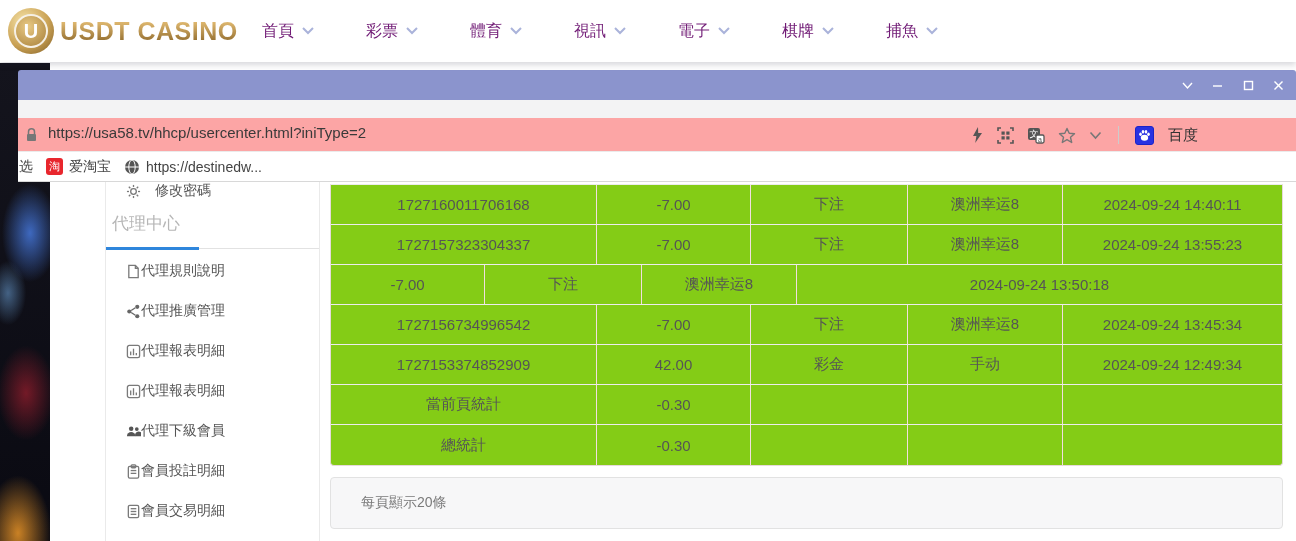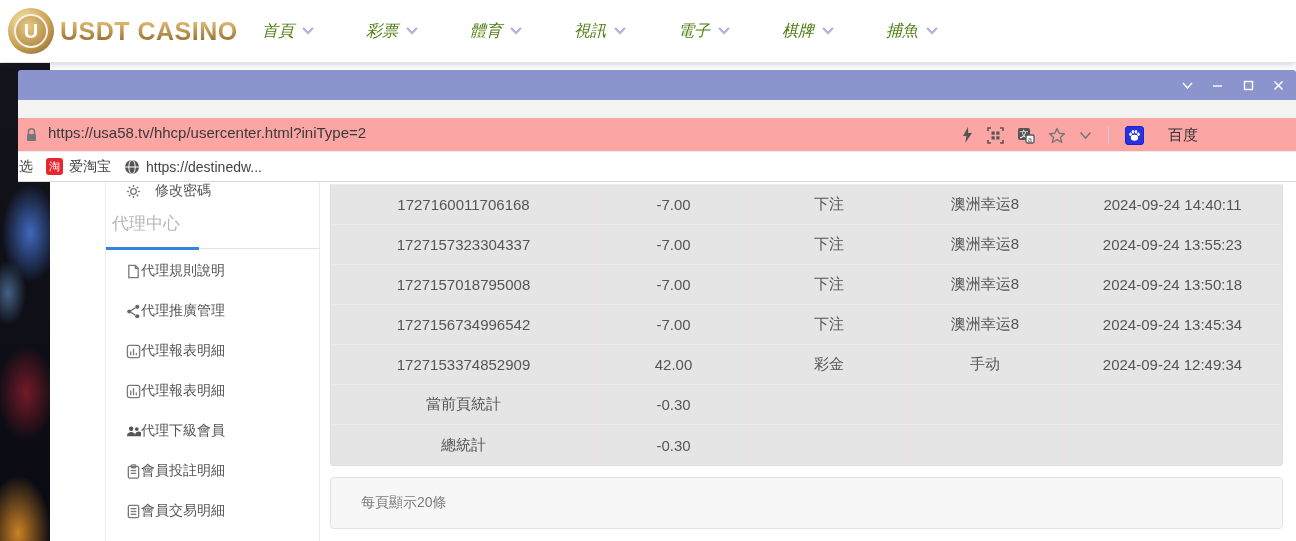--- a/index.html
+++ b/index.html
@@ -15,21 +15,21 @@
           background:radial-gradient(circle at 35% 30%, #f6e3a8, #caa255 55%, #7d5a22);
           display:flex; align-items:center; justify-content:center; position:relative; }
   .coin-inner { width:34px; height:34px; border-radius:50%; border:2px solid rgba(255,255,255,.85);
           display:flex; align-items:center; justify-content:center;
           color:#fff; font-weight:bold; font-size:20px; background:radial-gradient(circle at 40% 35%, #e8c984, #a8803a); }
   .logo-text { font-size:25px; font-weight:800; letter-spacing:.5px;
           background:linear-gradient(180deg,#dcb56d 20%,#8f6a2c 90%);
           -webkit-background-clip:text; background-clip:text; color:transparent; }
   .site-nav { position:absolute; left:262px; top:0; height:62px; display:flex; align-items:center; }
   .nav-item { width:104px; display:flex; align-items:center; justify-content:flex-start; gap:8px;
-          font-size:16px; color:#4d7c0f; cursor:pointer;font-style:italic; }
+          font-size:16px; color:#701a75; cursor:pointer; }
   .nav-caret { width:12px; height:8px; }
   .nav-caret polyline { fill:none; stroke:#aab3da; stroke-width:2; }
 
   
   .dark-strip { position:absolute; left:0; top:63px; width:50px; height:478px; z-index:1;
     background:
       radial-gradient(40px 70px at 30px 170px, rgba(70,120,220,.85), transparent 70%),
       radial-gradient(26px 46px at 8px 230px,  rgba(120,180,240,.5), transparent 70%),
       radial-gradient(40px 66px at 26px 330px, rgba(150,30,45,.75), transparent 72%),
       radial-gradient(46px 80px at 18px 470px, rgba(235,150,40,.85), transparent 72%),
@@ -47,21 +47,21 @@
 
   .toolgap { position:absolute; left:18px; top:100px; width:1278px; height:18px; background:#f3f3f4; z-index:3; }
 
   .urlrow { position:absolute; left:18px; top:118px; width:1278px; height:34px; background:#fca5a5;
             border-bottom:1px solid #ebebeb; z-index:3; }
   .lock { position:absolute; left:6px; top:9px; width:15px; height:16px; }
   .url-text { position:absolute; left:30px; top:6px; font-size:15px; color:#3a3a3a; }
   .url-icons { position:absolute; right:98px; top:0; height:34px; display:flex; align-items:center; gap:13px; }
   .url-icons svg { display:block; }
   .sep { width:1px; height:18px; background:#ccc; margin:0 3px; }
-  .baidu-group { display:flex; gap:24px; cursor:pointer; }
+  .baidu-group { display:flex; gap:14px; cursor:pointer; }
   .baidu-ico { width:19px; height:19px; background:#2932e1; border-radius:3px; border:1px solid #1a23c9;
                display:flex; align-items:center; justify-content:center; }
   .baidu-label { font-size:15px; color:#333; }
 
   .bookmarkrow { position:absolute; left:18px; top:152px; width:1278px; height:30px; background:#fff;
                  border-bottom:1px solid #d8d8d8; z-index:3; display:flex; align-items:center; gap:13px; padding-left:1px; }
   .bm-item { display:flex; align-items:center; gap:6px; font-size:14px; color:#444; cursor:pointer; }
   .tb-ico { width:17px; height:17px; background:#e8262d; border-radius:3px; color:#fff; font-size:11px;
             display:flex; align-items:center; justify-content:center; }
 
@@ -74,21 +74,21 @@
             font-size:14px; color:#555; cursor:pointer; }
   .sb-title { position:absolute; left:6px; top:30px; font-size:17px; color:#b6b6b6; }
   .sb-rule { position:absolute; left:0; top:66px; width:213px; height:1px; background:#e2e2e2; }
   .sb-rule-blue { position:absolute; left:0; top:65px; width:93px; height:3px; background:#2f86dc; }
   .sb-item { position:absolute; left:20px; display:flex; align-items:center; gap:0;
              font-size:14px; color:#555; cursor:pointer; }
   .sb-item svg, .sb-top svg { width:15px; height:15px; flex:none; }
   .icon-stroke * { fill:none; stroke:#7a7a7a; stroke-width:1.4; }
 
   
-  .tblwrap { position:absolute; left:330px; top:184px; width:953px; z-index:4; background:#e5e5e5;
+  .tblwrap { position:absolute; left:330px; top:184px; width:953px; z-index:4; background:#84cc16;
              border:1px solid #e6dada; border-top:1px solid #ececec; border-radius:0 0 4px 4px; }
   .trow { display:flex; height:40px; border-bottom:1px solid #ececec; }
   .trow:last-child { border-bottom:none; }
   .tcell { display:flex; align-items:center; justify-content:center; font-size:15px; color:#555;
            border-right:1px solid #f2dede; height:100%; }
   .tcell:last-child { border-right:none; }
   .c0 { width:266px; } .c1 { width:154px; } .c2 { width:157px; } .c3 { width:155px; } .c4 { flex:1; }
 
   
   .footer { position:absolute; left:330px; top:477px; width:953px; height:52px; background:#f7f7f8;
@@ -364,21 +364,20 @@
       <div class="tcell c4">2024-09-24 14:40:11</div>
     </div>
     <div class="trow">
       <div class="tcell c0">1727157323304337</div>
       <div class="tcell c1">-7.00</div>
       <div class="tcell c2">下注</div>
       <div class="tcell c3">澳洲幸运8</div>
       <div class="tcell c4">2024-09-24 13:55:23</div>
     </div>
     <div class="trow">
-      <div class="tcell c0">1727157018795008</div>
       <div class="tcell c1">-7.00</div>
       <div class="tcell c2">下注</div>
       <div class="tcell c3">澳洲幸运8</div>
       <div class="tcell c4">2024-09-24 13:50:18</div>
     </div>
     <div class="trow">
       <div class="tcell c0">1727156734996542</div>
       <div class="tcell c1">-7.00</div>
       <div class="tcell c2">下注</div>
       <div class="tcell c3">澳洲幸运8</div>

